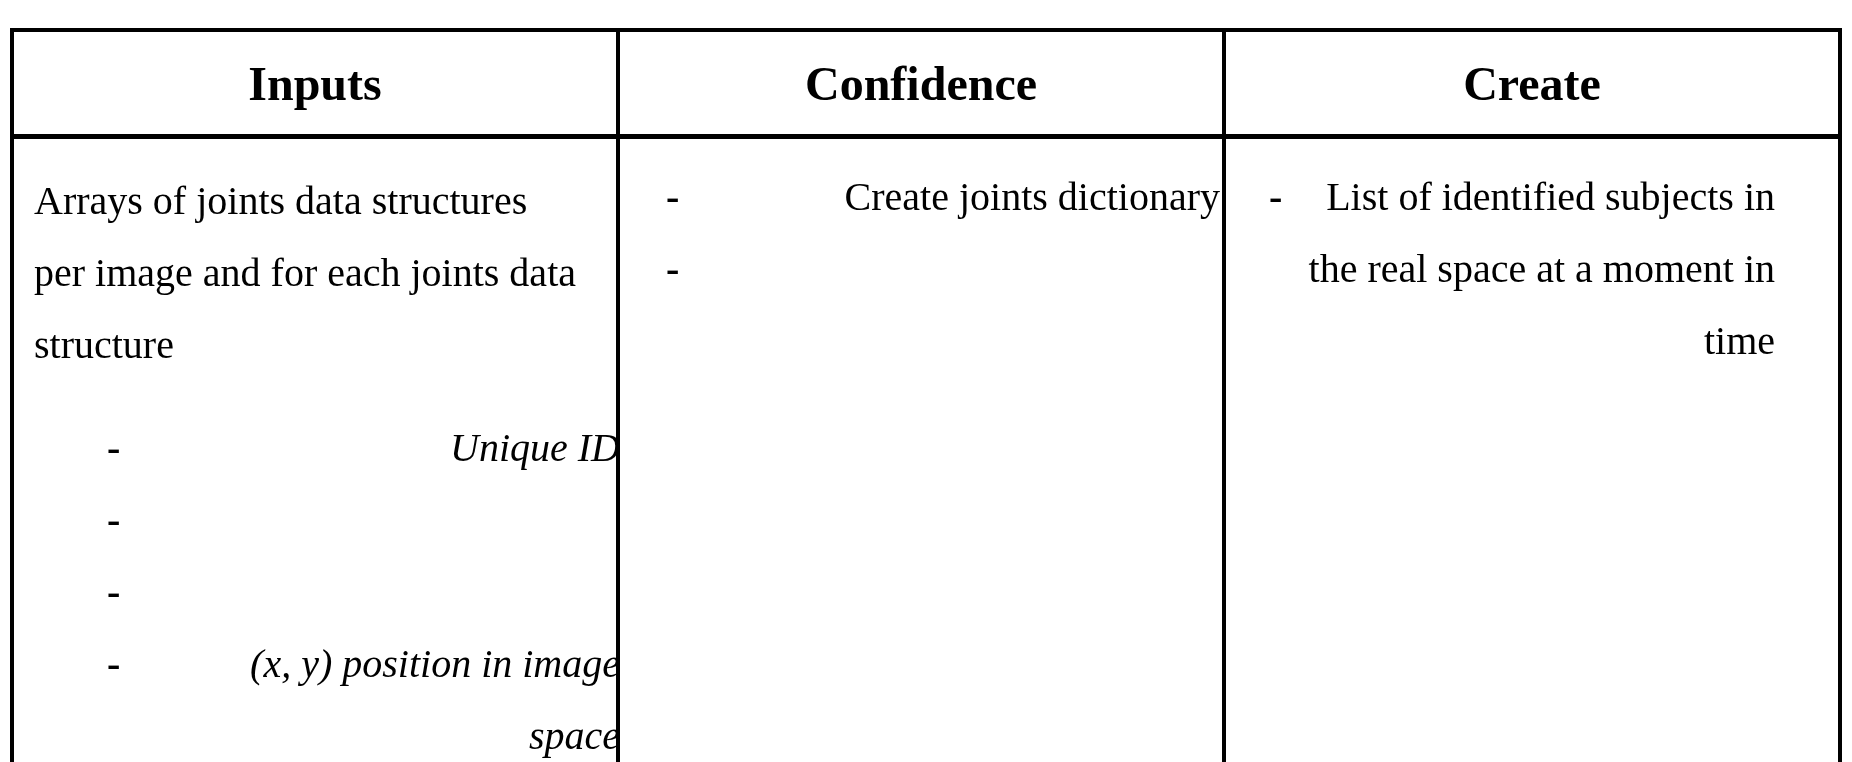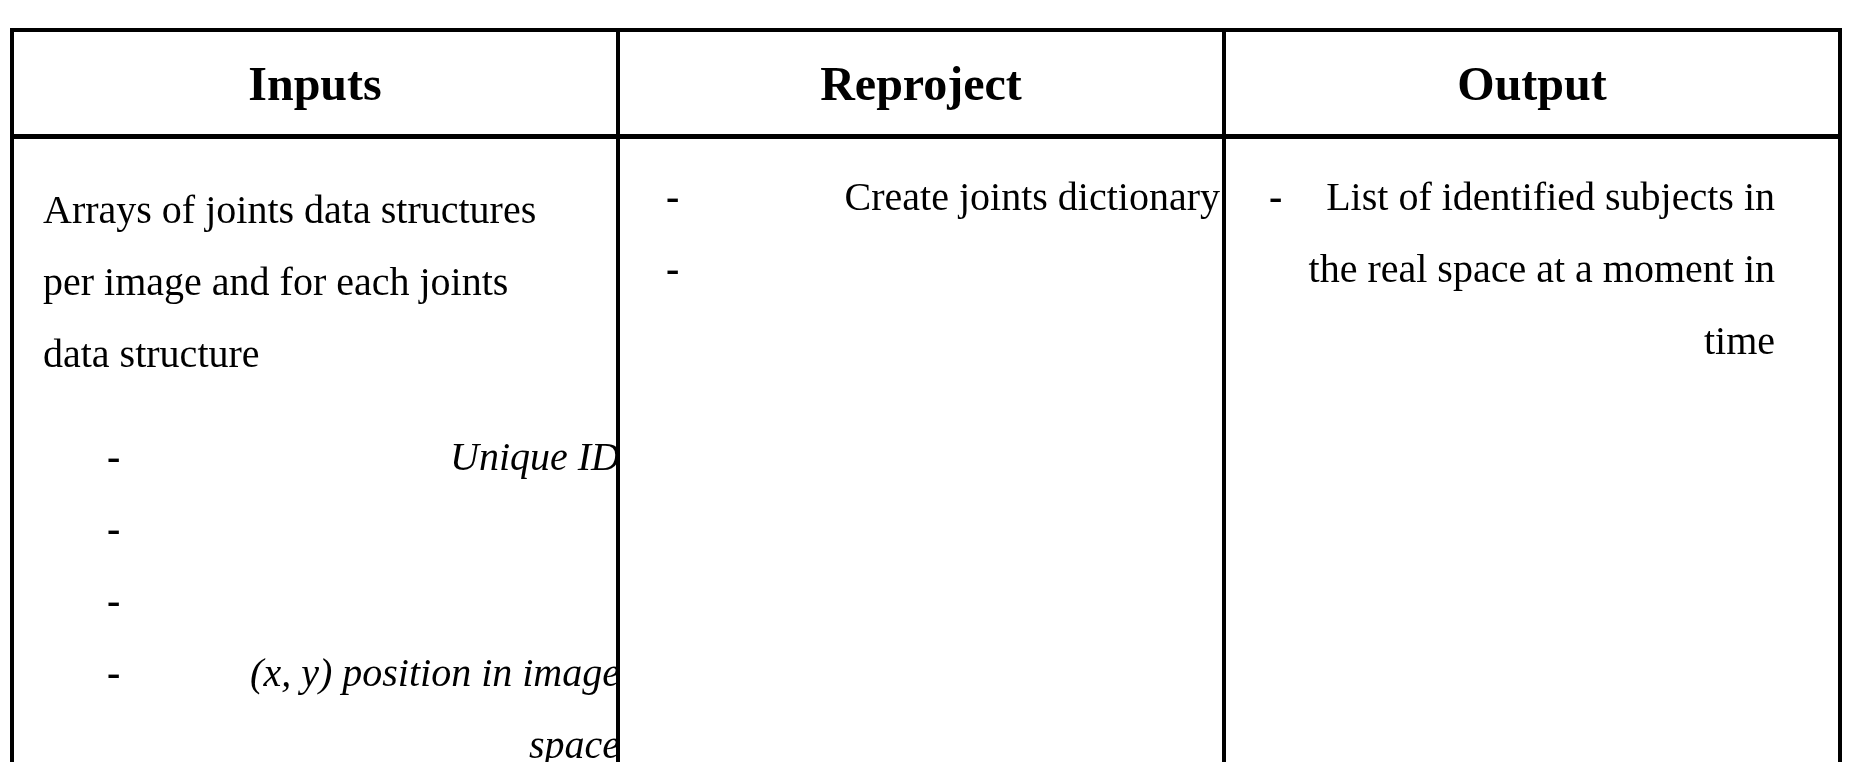--- a/index.html
+++ b/index.html
@@ -43,21 +43,21 @@
   .bcell {
     box-sizing: border-box;
     padding-top: 22px;
     font-size: 40px;
     line-height: 72px;
   }
   .divider-right {
     border-right: 4px solid #000000;
   }
   .para {
-    margin: 13px;
+    margin: 4px;
     padding-left: 16px;
     padding-right: 30px;
   }
   .blist {
     margin: 0;
     padding: 0;
   }
   .bitem {
     display: flex;
     align-items: flex-start;
@@ -84,24 +84,24 @@
 </head>
 <body>
 
 <div class="page">
   <div class="io-table">
 
     <div class="hcell divider-right">
       <span>Inputs</span>
     </div>
     <div class="hcell divider-right">
-      <span>Reproject</span>
+      <span>Confidence</span>
     </div>
     <div class="hcell">
-      <span>Output</span>
+      <span>Create</span>
     </div>
 
     <div class="bcell col1 divider-right">
       <p class="para">Arrays of joints data structures per image and for each joints data structure</p>
       <div class="blist">
         <div class="bitem">
           <span class="marker">-</span>
           <span class="btxt">Unique ID</span>
         </div>
         <div class="bitem">

